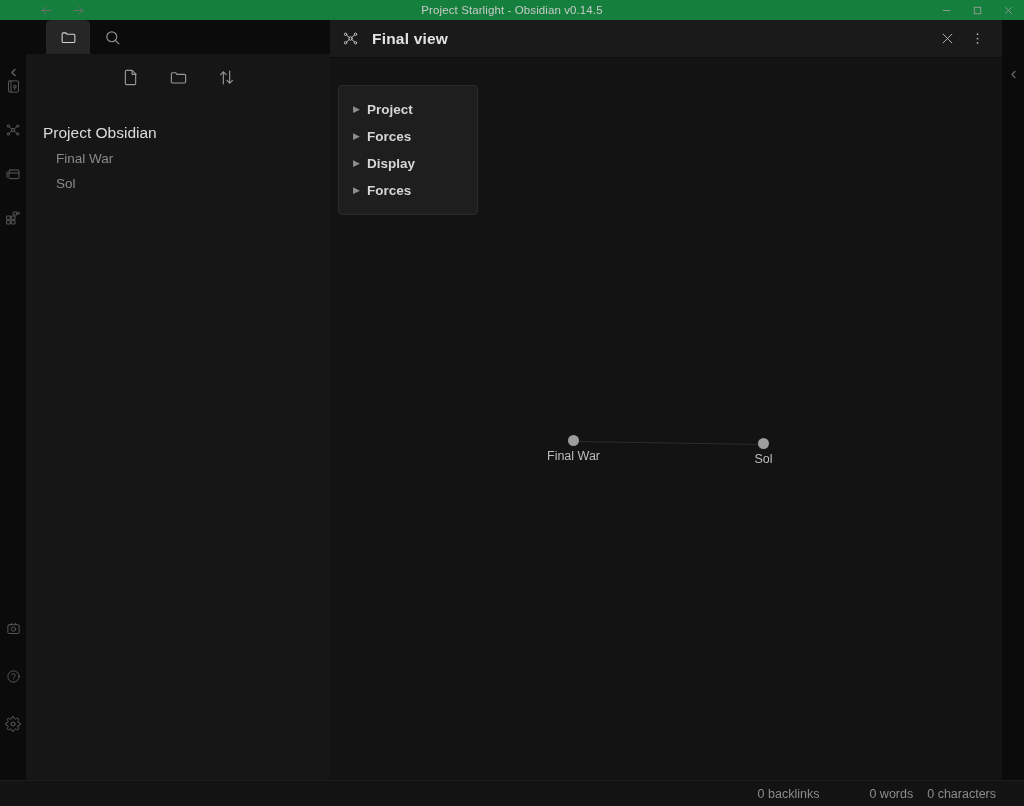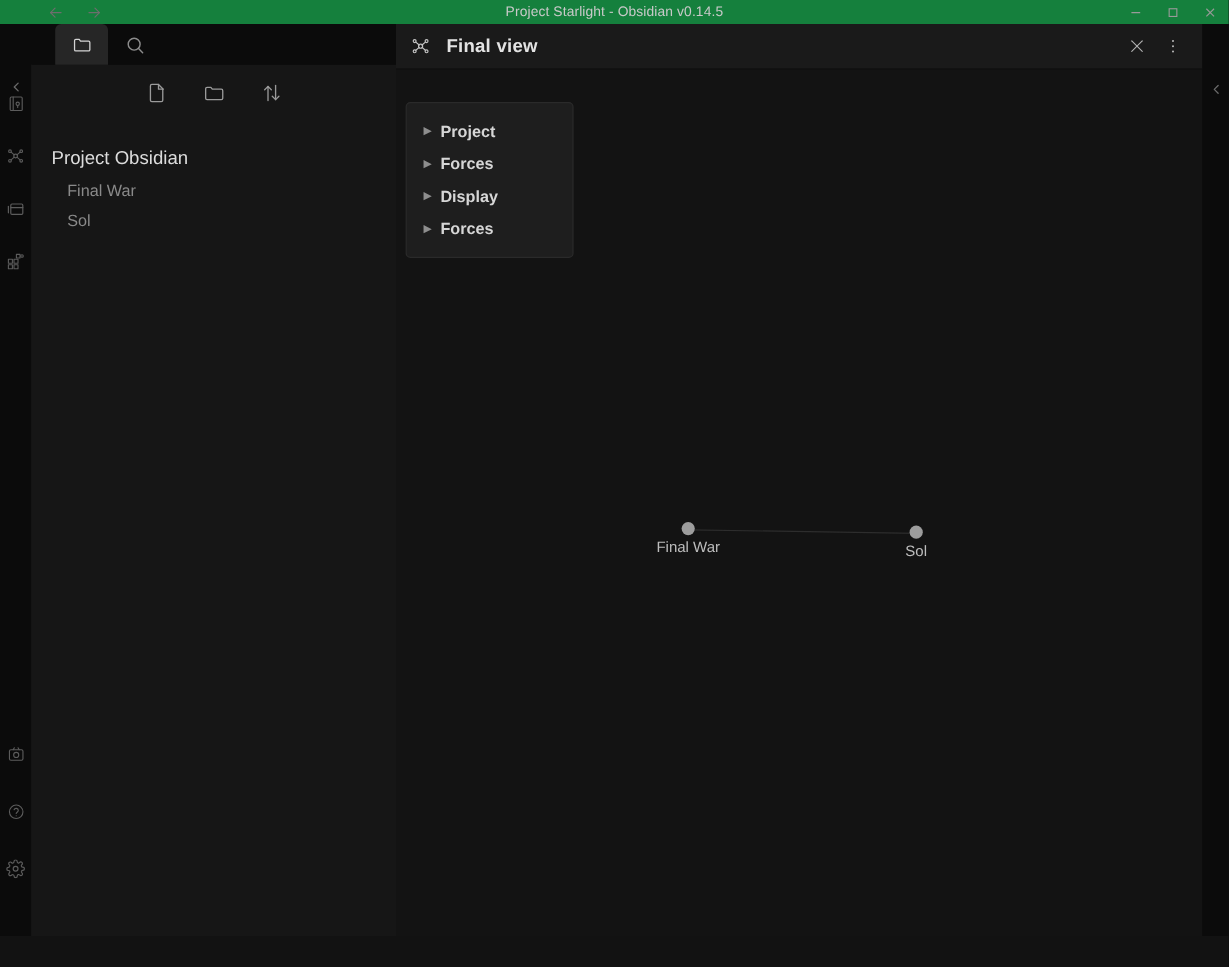--- a/index.html
+++ b/index.html
@@ -359,14 +359,20 @@
   </div>
 
   <div class="right-rail">
     <div class="right-chevron">
       <svg width="13" height="13" viewBox="0 0 24 24" fill="none" stroke="currentColor" stroke-width="2" stroke-linecap="round" stroke-linejoin="round">
           <polyline points="15 18 9 12 15 6"></polyline>
         </svg>
     </div>
   </div>
 
+  <div class="statusbar">
+    <div class="status-item">0 backlinks</div>
+    <div class="status-gap"></div>
+    <div class="status-item">0 words</div>
+    <div class="status-item last">0 characters</div>
+  </div>
 
 </div>
 
 </body></html>

